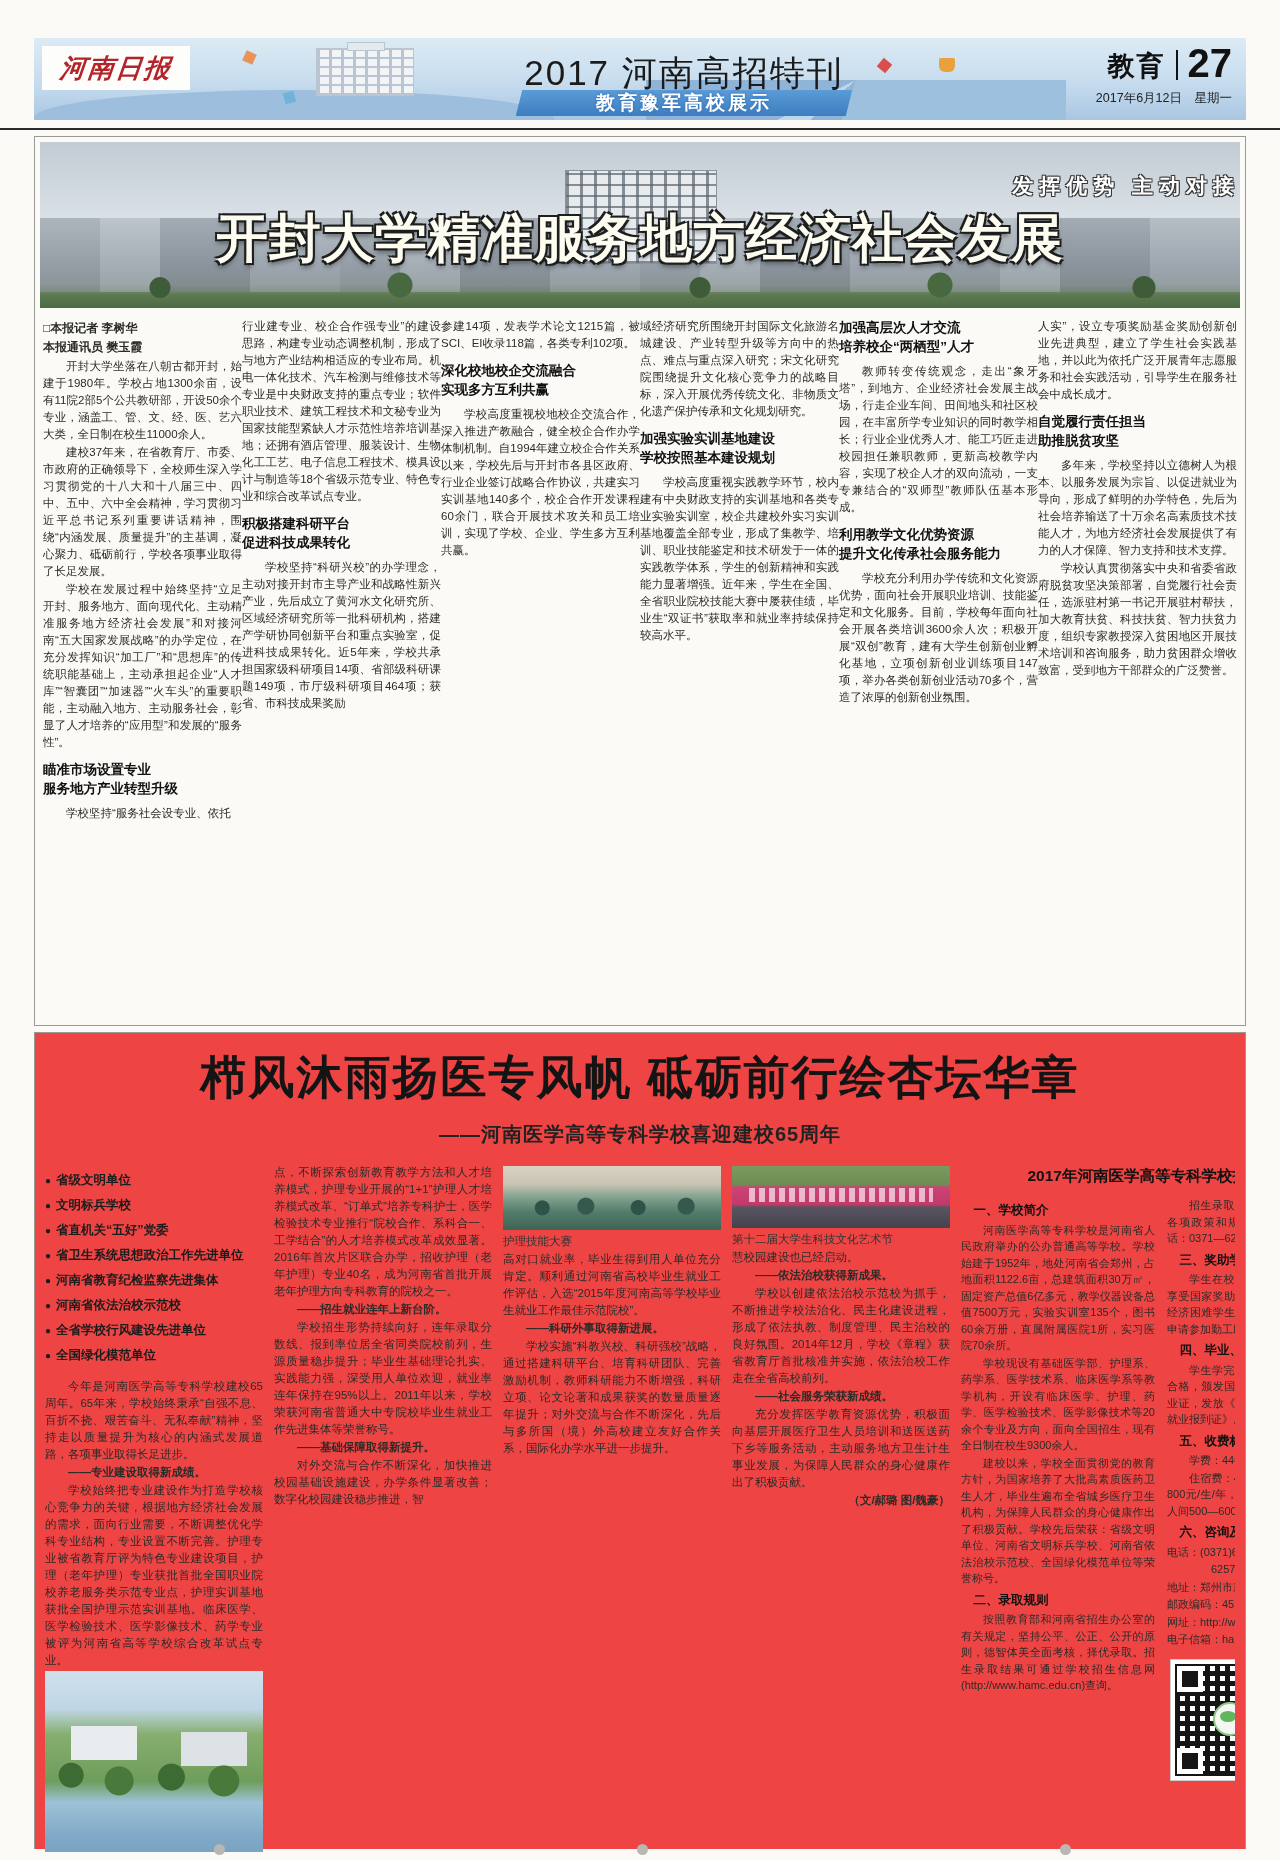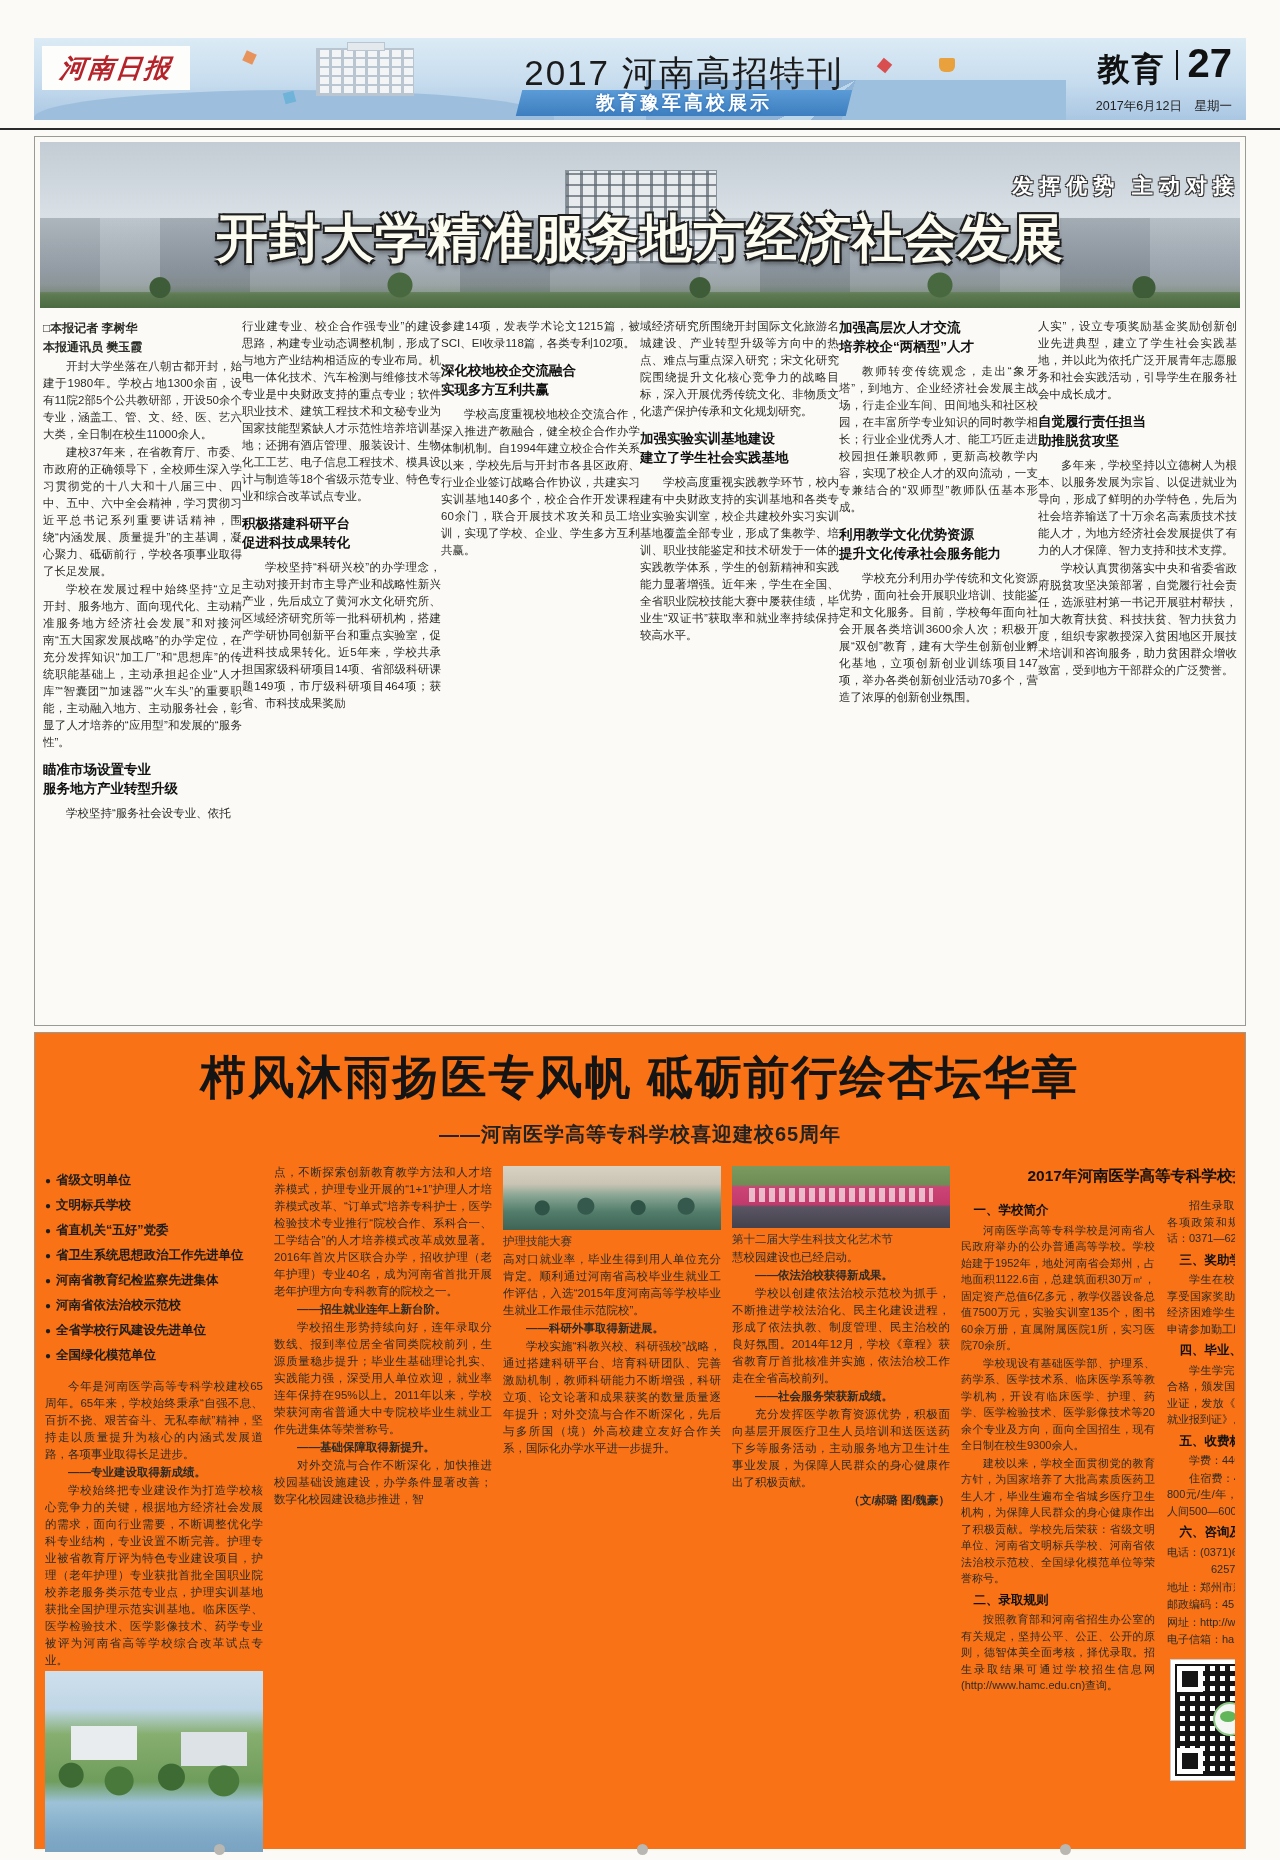--- a/index.html
+++ b/index.html
@@ -10,41 +10,41 @@
   .banner .hill{position:absolute;left:0;bottom:-26px;width:520px;height:56px;background:#9dbfdd;border-radius:50% 50% 0 0;}
   .confetti{position:absolute;width:11px;height:11px;}
   .masthead{position:absolute;left:8px;top:8px;width:148px;height:44px;background:#fdfdfb;display:flex;align-items:center;justify-content:center;}
   .masthead span{font-family:"DejaVu Serif","Liberation Serif",serif;font-style:italic;font-weight:bold;font-size:26px;color:#b5232a;letter-spacing:2px;transform:skewX(-6deg);}
   .bldg{position:absolute;left:282px;top:10px;width:96px;height:46px;background:#f2f4f6;border:1px solid #b9c6d2;background-image:repeating-linear-gradient(90deg,#b9c6d2 0 3px,transparent 3px 12px),repeating-linear-gradient(0deg,#b9c6d2 0 2px,transparent 2px 9px);}
   .bldg:before{content:"";position:absolute;left:30px;top:-7px;width:36px;height:7px;background:#e4e9ee;border:1px solid #b9c6d2;}
   .btitle{position:absolute;left:400px;top:12px;width:500px;text-align:center;font-size:35px;font-weight:400;color:#1b1b1b;letter-spacing:2px;white-space:nowrap;}
   .bribbon{position:absolute;left:485px;top:52px;width:330px;height:26px;background:linear-gradient(180deg,#5b9bd6,#3d7ec0);transform:skewX(-14deg);display:flex;align-items:center;justify-content:center;}
   .bribbon span{font-size:19px;font-weight:900;color:#fff;letter-spacing:3px;transform:skewX(14deg);text-shadow:0 0 3px #2a6db5;}
   .pgblock{position:absolute;right:14px;top:10px;text-align:right;color:#111;}
-  .pgblock .sec{font-size:32px;font-weight:900;letter-spacing:2px;vertical-align:top;}
+  .pgblock .sec{font-size:27px;font-weight:900;letter-spacing:2px;vertical-align:top;}
   .pgblock .bar{display:inline-block;width:2px;height:30px;background:#111;margin:2px 10px 0 10px;vertical-align:top;}
   .pgblock .num{font-size:40px;font-weight:900;line-height:30px;vertical-align:top;}
   .pgblock .date{font-size:12.5px;margin-top:6px;color:#222;}
   .toprule{position:absolute;left:0;top:128px;width:100%;height:2px;background:#2a2a2a;}
   
   .art1{position:absolute;left:34px;top:136px;right:34px;height:888px;border:1px solid #9a9a94;background:#fbfaf6;}
   .a1photo{position:relative;height:166px;margin:5px;background:linear-gradient(180deg,#c3ccd4 0%,#d9e0e6 45%,#b7bfc7 62%,#9aa3ab 78%,#8d968f 86%,#5d7a52 92%,#4c6a42 100%);overflow:hidden;}
   .a1photo .skyline{position:absolute;left:0;right:0;bottom:16px;height:74px;background:repeating-linear-gradient(90deg,#8b949c 0 60px,#a8b1b8 60px 120px,#79838c 120px 210px,#9ba4ac 210px 300px);opacity:.55;}
   .a1photo .mainbldg{position:absolute;left:50%;top:28px;width:150px;height:92px;margin-left:-75px;background:#e7ebee;border:1px solid #8a949c;background-image:repeating-linear-gradient(90deg,rgba(90,100,110,.7) 0 3px,transparent 3px 14px),repeating-linear-gradient(0deg,rgba(90,100,110,.7) 0 2px,transparent 2px 11px);}
   .a1photo .trees{position:absolute;left:0;right:0;bottom:10px;height:26px;background:radial-gradient(circle at 10% 60%,#3f5c38 0 10px,transparent 11px),radial-gradient(circle at 30% 50%,#48683f 0 12px,transparent 13px),radial-gradient(circle at 55% 60%,#3f5c38 0 10px,transparent 11px),radial-gradient(circle at 75% 50%,#48683f 0 12px,transparent 13px),radial-gradient(circle at 92% 60%,#3f5c38 0 11px,transparent 12px);}
   .kicker{position:absolute;left:0;right:0;top:30px;text-align:right;font-size:21px;font-weight:900;color:#fff;letter-spacing:6px;text-shadow:-1px -1px 0 #333,1px -1px 0 #333,-1px 1px 0 #333,1px 1px 0 #333;}
   .a1head{position:absolute;left:0;right:0;top:62px;text-align:center;font-size:52px;font-weight:900;color:#fcfcf0;letter-spacing:1px;white-space:nowrap;text-shadow:-2px -2px 0 #1e1e1e,2px -2px 0 #1e1e1e,-2px 2px 0 #1e1e1e,2px 2px 0 #1e1e1e,0 4px 5px rgba(0,0,0,.45);}
   .a1body{display:flex;margin:10px 8px 0 8px;height:696px;overflow:hidden;}
   .col{flex:1 1 0;overflow:hidden;font-size:11.5px;line-height:17px;text-align:justify;color:#2b2b28;}
   .col p{margin:0 0 1px 0;text-indent:2em;}
   .col p.noind{text-indent:0;}
   .col .by{font-weight:bold;text-indent:0;font-size:12px;margin:2px 0;}
   .col h4{font-size:13.5px;line-height:19px;margin:9px 0 7px 0;color:#111;white-space:pre-line;text-indent:0;}
   
-  .art2{position:absolute;left:34px;top:1032px;right:34px;height:816px;border:1px solid #9a9a94;border-bottom:none;background:#f97316;}
+  .art2{position:absolute;left:34px;top:1032px;right:34px;height:816px;border:1px solid #9a9a94;border-bottom:none;background:#ef4444;}
   .a2head{margin-top:14px;text-align:center;font-size:46px;font-weight:900;color:#141414;letter-spacing:2px;white-space:nowrap;}
   .a2sub{margin-top:12px;text-align:center;font-size:20px;font-weight:bold;color:#222;letter-spacing:1px;}
   .a2content{display:flex;gap:11px;margin:16px 10px 0 10px;height:688px;overflow:hidden;}
   .a2col{width:218px;flex:0 0 auto;overflow:hidden;font-size:11.5px;line-height:17px;text-align:justify;color:#2b2b28;}
   .a2col p{margin:0 0 1px 0;text-indent:2em;}
   .a2col .lead{font-weight:bold;}
   .honors{list-style:none;margin:4px 0 10px 0;padding:0;}
   .honors li{font-size:12.5px;font-weight:bold;line-height:24px;color:#1c1c1c;}
   .honors li:before{content:"●";margin-right:5px;font-size:10px;}
   .photo{position:relative;width:100%;margin:2px 0 3px 0;}
@@ -129,21 +129,21 @@
       </div>
       <div class="col">
         <p class="noind">参建14项，发表学术论文1215篇，被SCI、EI收录118篇，各类专利102项。</p>
         <h4>深化校地校企交流融合
 实现多方互利共赢</h4>
         <p>学校高度重视校地校企交流合作，深入推进产教融合，健全校企合作办学体制机制。自1994年建立校企合作关系以来，学校先后与开封市各县区政府、行业企业签订战略合作协议，共建实习实训基地140多个，校企合作开发课程60余门，联合开展技术攻关和员工培训，实现了学校、企业、学生多方互利共赢。</p>
       </div>
       <div class="col">
         <p class="noind">域经济研究所围绕开封国际文化旅游名城建设、产业转型升级等方向中的热点、难点与重点深入研究；宋文化研究院围绕提升文化核心竞争力的战略目标，深入开展优秀传统文化、非物质文化遗产保护传承和文化规划研究。</p>
         <h4>加强实验实训基地建设
-建立了学生社会实践基地</h4>
+学校按照基本建设规划</h4>
         <p>学校高度重视实践教学环节，校内建有中央财政支持的实训基地和各类专业实验实训室，校企共建校外实习实训基地覆盖全部专业，形成了集教学、培训、职业技能鉴定和技术研发于一体的实践教学体系，学生的创新精神和实践能力显著增强。近年来，学生在全国、全省职业院校技能大赛中屡获佳绩，毕业生“双证书”获取率和就业率持续保持较高水平。</p>
       </div>
       <div class="col">
         <h4 style="margin-top:0;">加强高层次人才交流
 培养校企“两栖型”人才</h4>
         <p>教师转变传统观念，走出“象牙塔”，到地方、企业经济社会发展主战场，行走企业车间、田间地头和社区校园，在丰富所学专业知识的同时教学相长；行业企业优秀人才、能工巧匠走进校园担任兼职教师，更新高校教学内容，实现了校企人才的双向流动，一支专兼结合的“双师型”教师队伍基本形成。</p>
         <h4>利用教学文化优势资源
 提升文化传承社会服务能力</h4>
         <p>学校充分利用办学传统和文化资源优势，面向社会开展职业培训、技能鉴定和文化服务。目前，学校每年面向社会开展各类培训3600余人次；积极开展“双创”教育，建有大学生创新创业孵化基地，立项创新创业训练项目147项，举办各类创新创业活动70多个，营造了浓厚的创新创业氛围。</p>
       </div>

